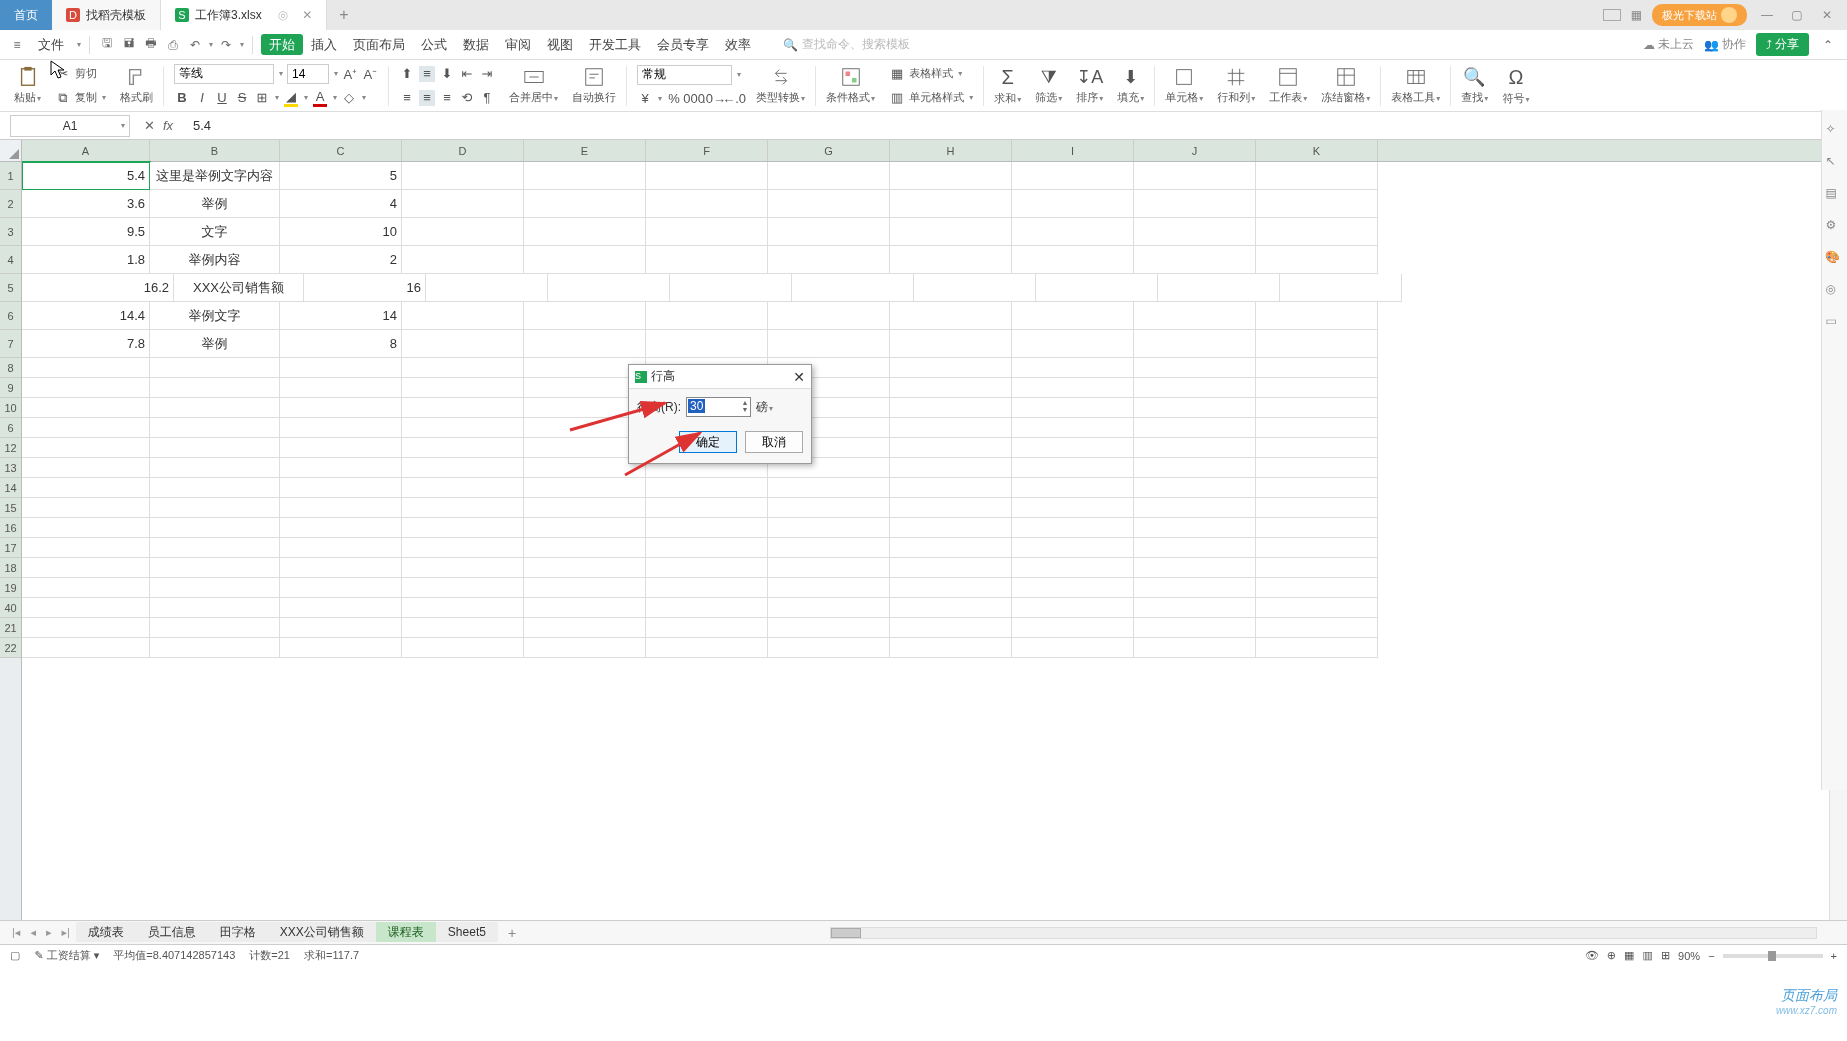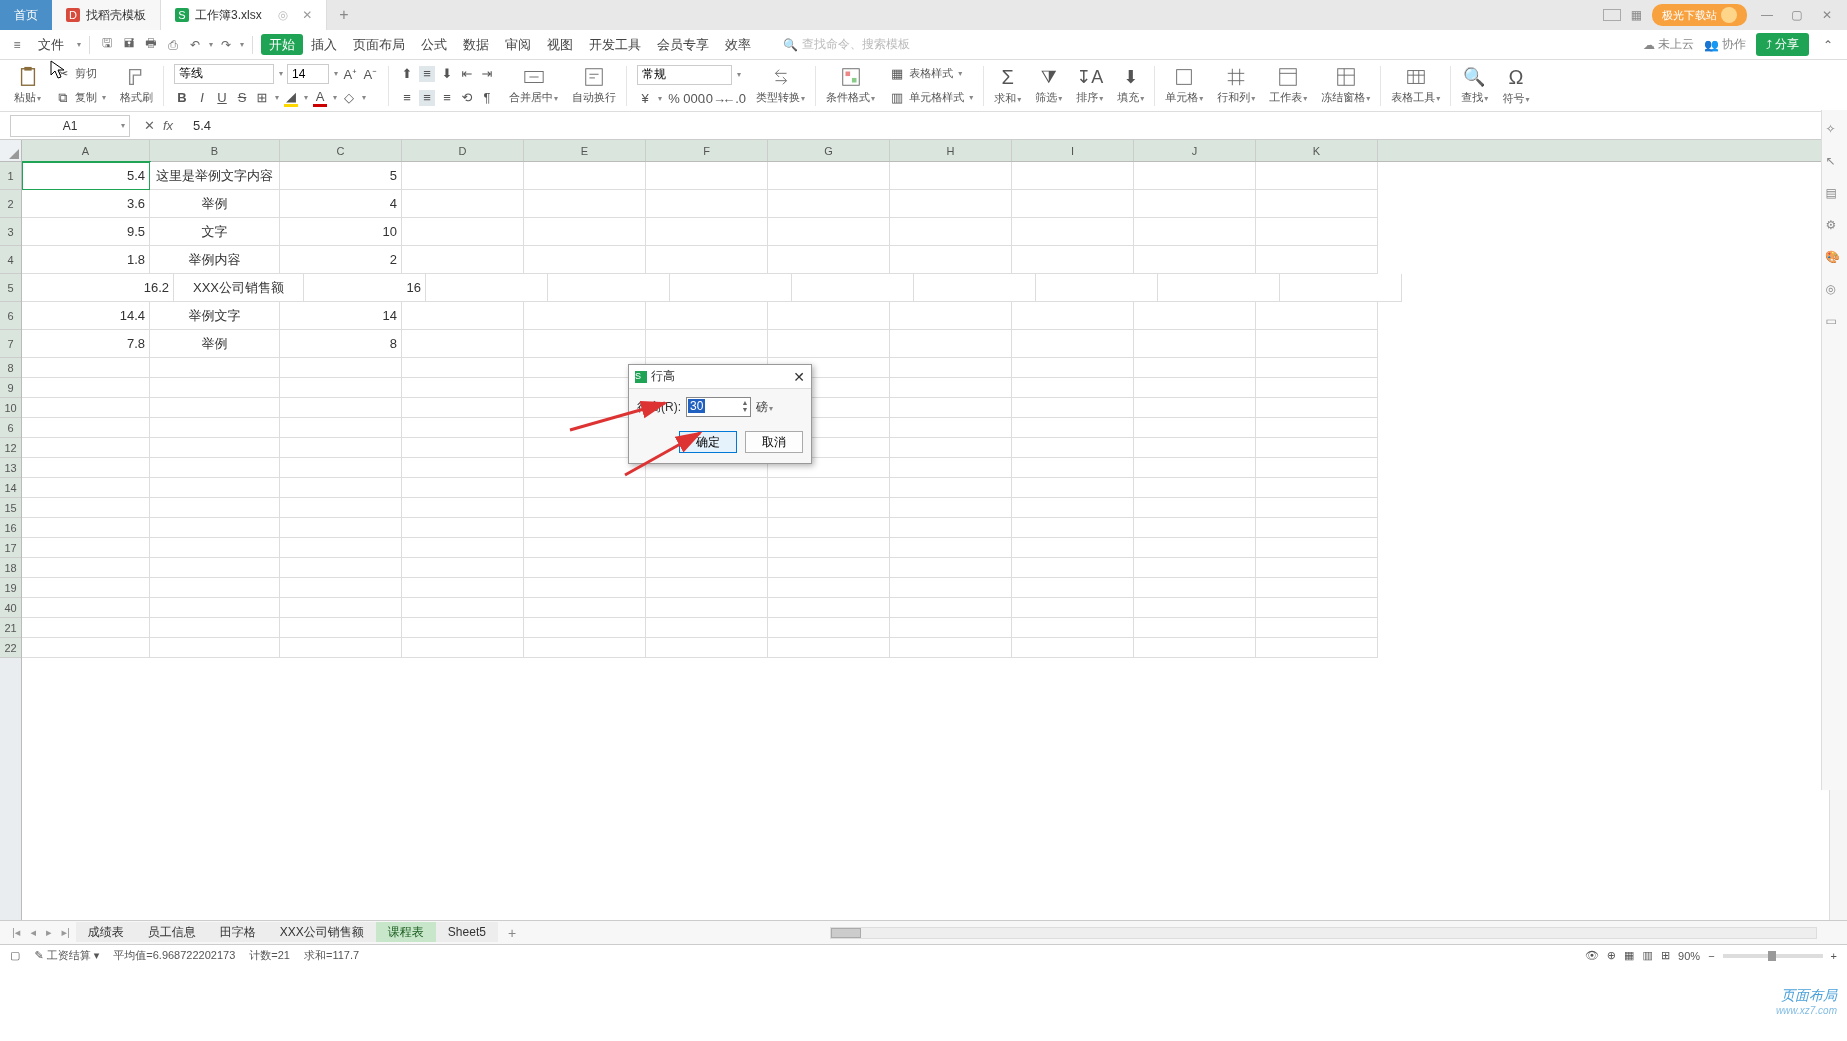--- a/index.html
+++ b/index.html
@@ -792,21 +792,21 @@
   <span id="sheet-tabs"><span class="st-tab">成绩表</span><span class="st-tab">员工信息</span><span class="st-tab">田字格</span><span class="st-tab">XXX公司销售额</span><span class="st-tab active">课程表</span><span class="st-tab">Sheet5</span></span>
   <span class="st-add">+</span>
   <div class="st-scroll">
       <div class="st-thumb"></div>
     </div>
 </div>
 
 <div class="statusbar">
   <span>▢</span>
   <span>✎ <span>工资结算</span> ▾</span>
-  <span><span>平均值=</span><span>6.968722202173</span></span>
+  <span><span>平均值=</span><span>8.407142857143</span></span>
   <span><span>计数=</span><span>21</span></span>
   <span><span>求和=</span><span>117.7</span></span>
   <div class="statusbar-right">
     <span>👁</span>
     <span>⊕</span>
     <span>▦</span>
     <span>▥</span>
     <span>⊞</span>
     <span>90%</span>
     <span>−</span>

